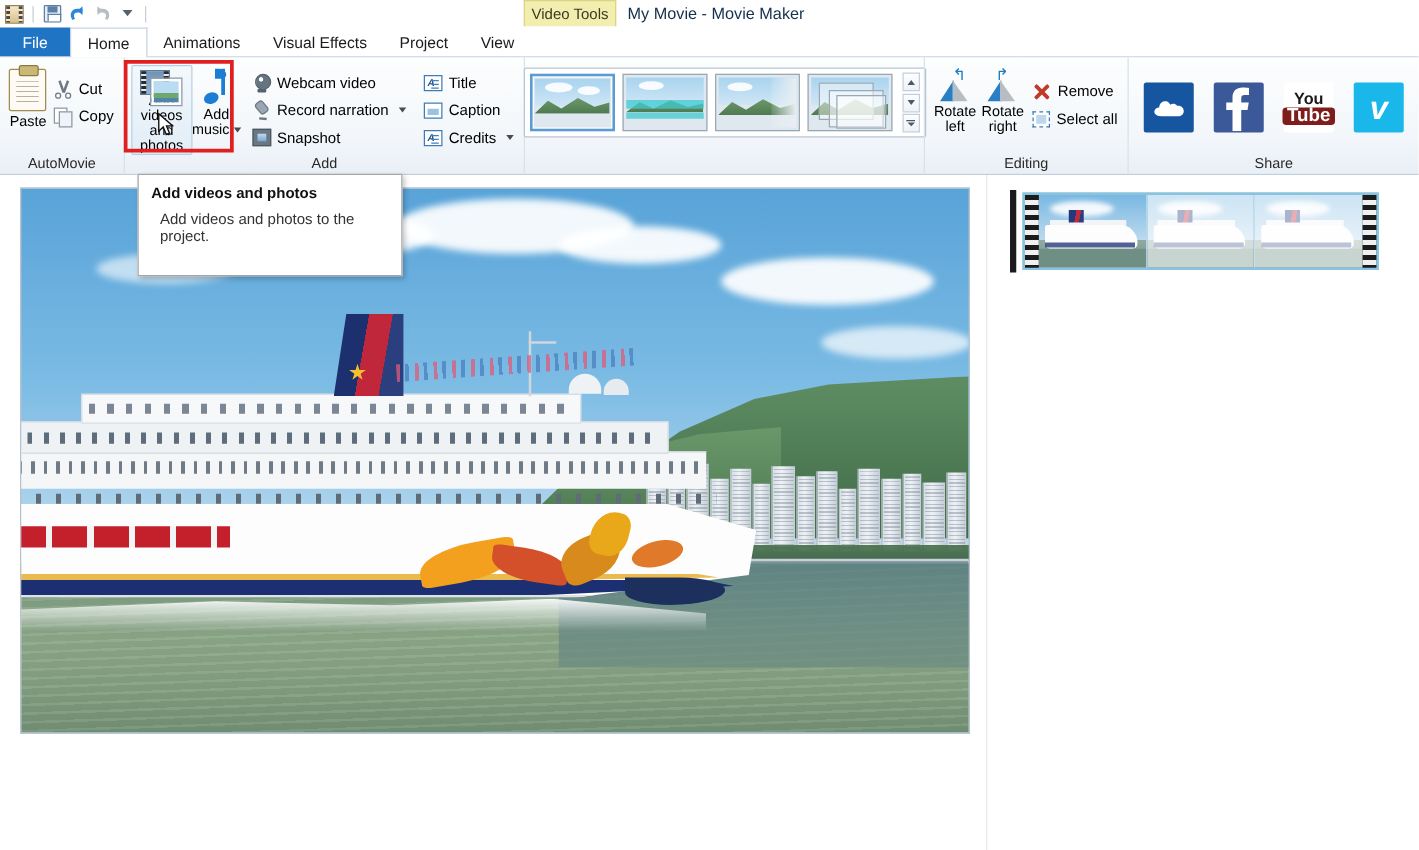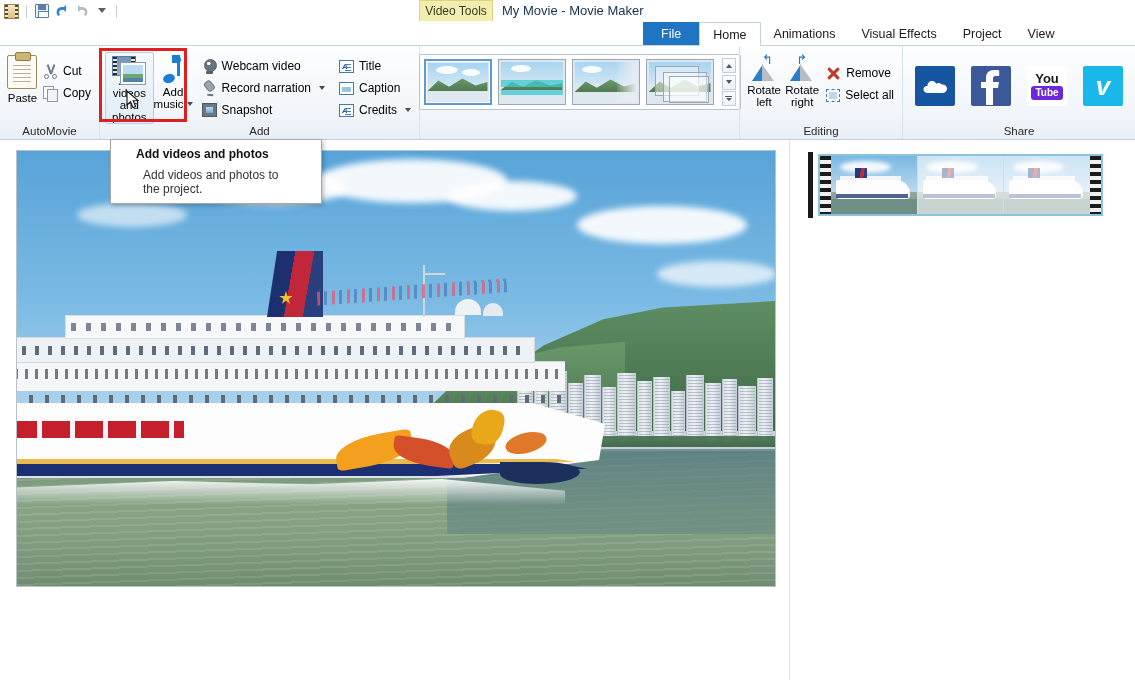--- a/index.html
+++ b/index.html
@@ -55,21 +55,20 @@
     font-size: 13px; color: #15314f;
   }
 
   
   .tabs {
     height: 24px; width: 100%;
     background: #fff;
     display: flex; align-items: stretch;
     position: relative;
     border-bottom: 1px solid #c6d4e2;
-    justify-content: flex-end;
   }
   .tab {
     display: flex; align-items: center; justify-content: center;
     padding: 0 13px;
     font-size: 12.5px; color: #1b1b1b;
     cursor: default;
     position: relative;
   }
   .tab.file {
     background: #1f74c4; color: #fff;
@@ -245,24 +244,24 @@
 
   
   .share-ico { width:40px;height:40px;border-radius:2px;display:flex;align-items:center;justify-content:center;}
   .sh-onedrive{background:#1656a0;}
   .sh-fb{background:#3b5998;}
   .sh-yt{background:#fff;}
   .sh-vimeo{background:#1ab7ea;}
 
   
   .tooltip {
-    position:absolute; left:110px; top:139px; width:212px; height:65px;
+    position:absolute; left:110px; top:139px; width:212px; height:82px;
     background:#fff; border:1px solid #a6a6a6;
     box-shadow:2px 2px 4px rgba(0,0,0,.22);
-    padding:7px 25px; z-index:50;
+    padding:7px 10px; z-index:50;
   }
   .tooltip .tt-title{font-size:12px;font-weight:bold;color:#111;}
   .tooltip .tt-body{font-size:12px;color:#333;margin-top:7px;line-height:14px;padding-left:7px;}
 
   
   .hilite {
     position:absolute; left:99px; top:48px; width:88px; height:74px;
     border:3px solid #e02020; z-index:40; pointer-events:none;
   }
 
@@ -590,21 +589,21 @@
           <path d="M7 15 C2.5 15 1 12.5 1.6 10.4 C2.2 8.4 4.4 7.8 5.4 8 C5.3 4.6 8.2 2.4 11 3 C12.8 3.4 13.8 4.7 14.2 5.8 C15.6 4.6 18.4 4.8 19.6 6.6 C22.6 6.1 25 8 25 10.8 C25 13.5 22.8 15 20.5 15 Z" fill="#fff"></path>
         </svg>
       </div>
       <div class="share-ico sh-fb">
         <svg width="22" height="38" viewBox="0 0 22 38">
           <path d="M13 38 L13 21 L18 21 L19 15 L13 15 L13 11.5 C13 10 13.6 9 15.8 9 L19.2 9 L19.2 3.3 C18.5 3.2 16.4 3 14 3 C9.2 3 6 5.9 6 11 L6 15 L1 15 L1 21 L6 21 L6 38 Z" fill="#fff"></path>
         </svg>
       </div>
       <div class="share-ico sh-yt" style="flex-direction:column;gap:1px">
         <div style="font-family:'Liberation Sans',sans-serif;font-size:13px;font-weight:bold;color:#1a1a1a;line-height:13px">You</div>
-        <div style="background:#6d28d9;color:#fff;font-size:10px;font-weight:bold;padding:1px 4px;border-radius:3px;line-height:12px">Tube</div>
+        <div style="background:#7f1d1d;color:#fff;font-size:15px;font-weight:bold;padding:1px 4px;border-radius:3px;line-height:12px">Tube</div>
       </div>
       <div class="share-ico sh-vimeo">
         <span style="color:#fff;font-size:26px;font-style:italic;font-weight:bold;line-height:26px">v</span>
       </div>
     </div>
     <div class="rgroup-title">Share</div>
   </div>
 </div>
 
 <div class="hilite"></div>

